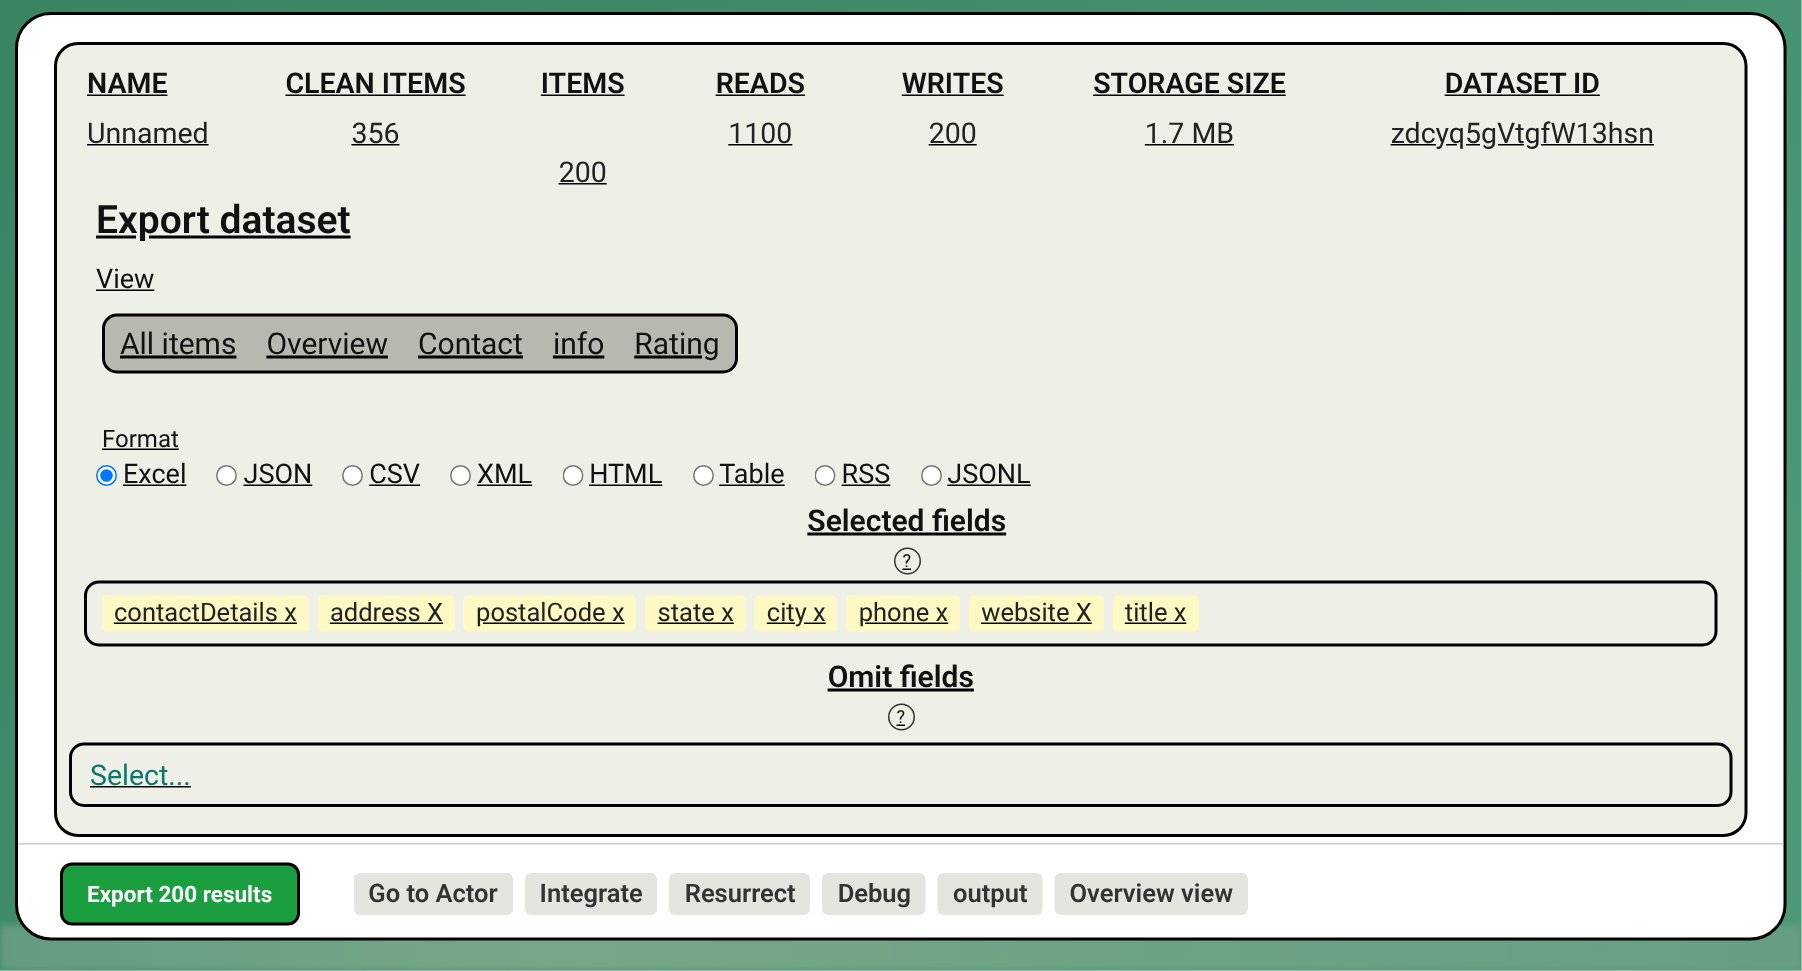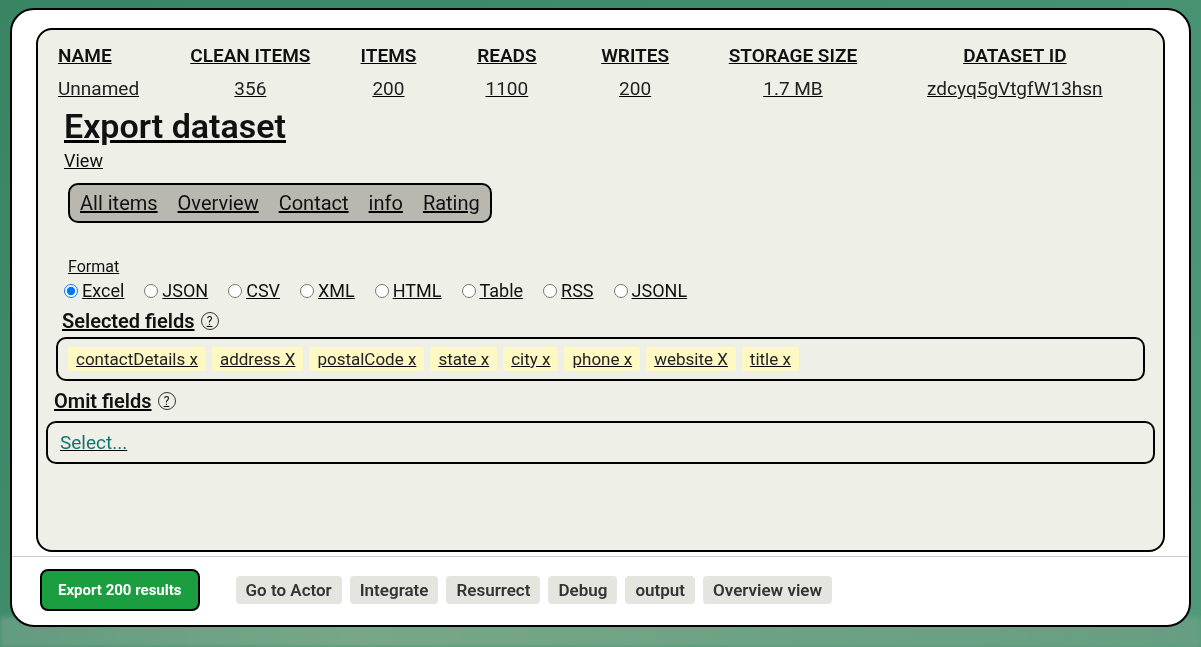--- a/index.html
+++ b/index.html
@@ -62,30 +62,30 @@
     white-space: nowrap;
   }
   .stat-value {
     font-size: 19px;
     color: #222;
     margin-top: 10px;
     white-space: nowrap;
   }
   .w-name { width: 110px; align-items: flex-start; }
   .w-clean { width: 150px; }
-  .w-items { width: 110px; }
+  .w-items { width: 110px; gap: 26px; }
   .w-reads { width: 110px; }
   .w-writes { width: 130px; }
   .w-storage { width: 170px; }
   .w-dataset { width: 260px; }
   .title {
-    font-size: 34px;
+    font-size: 26px;
     font-weight: 600;
     color: #111;
-    margin: 6px 0 4px 10px;
+    margin: 6px 0 14px 10px;
   }
   .subtitle {
     font-size: 18px;
     color: #111;
     margin: 0 0 12px 10px;
   }
   .tabs {
     display: inline-flex;
     margin-left: 14px;
     border: 2px solid #000;
@@ -133,20 +133,21 @@
     height: 14px;
   }
   .section-head {
     display: flex;
     align-items: center;
     gap: 6px;
     font-size: 20px;
     font-weight: 600;
     color: #111;
     margin: 8px 0 4px 8px;
+    flex-direction: column;
   }
   .help-circle {
     width: 18px;
     height: 18px;
     border: 1.5px solid #333;
     border-radius: 50%;
     display: inline-flex;
     align-items: center;
     justify-content: center;
     font-size: 12px;

